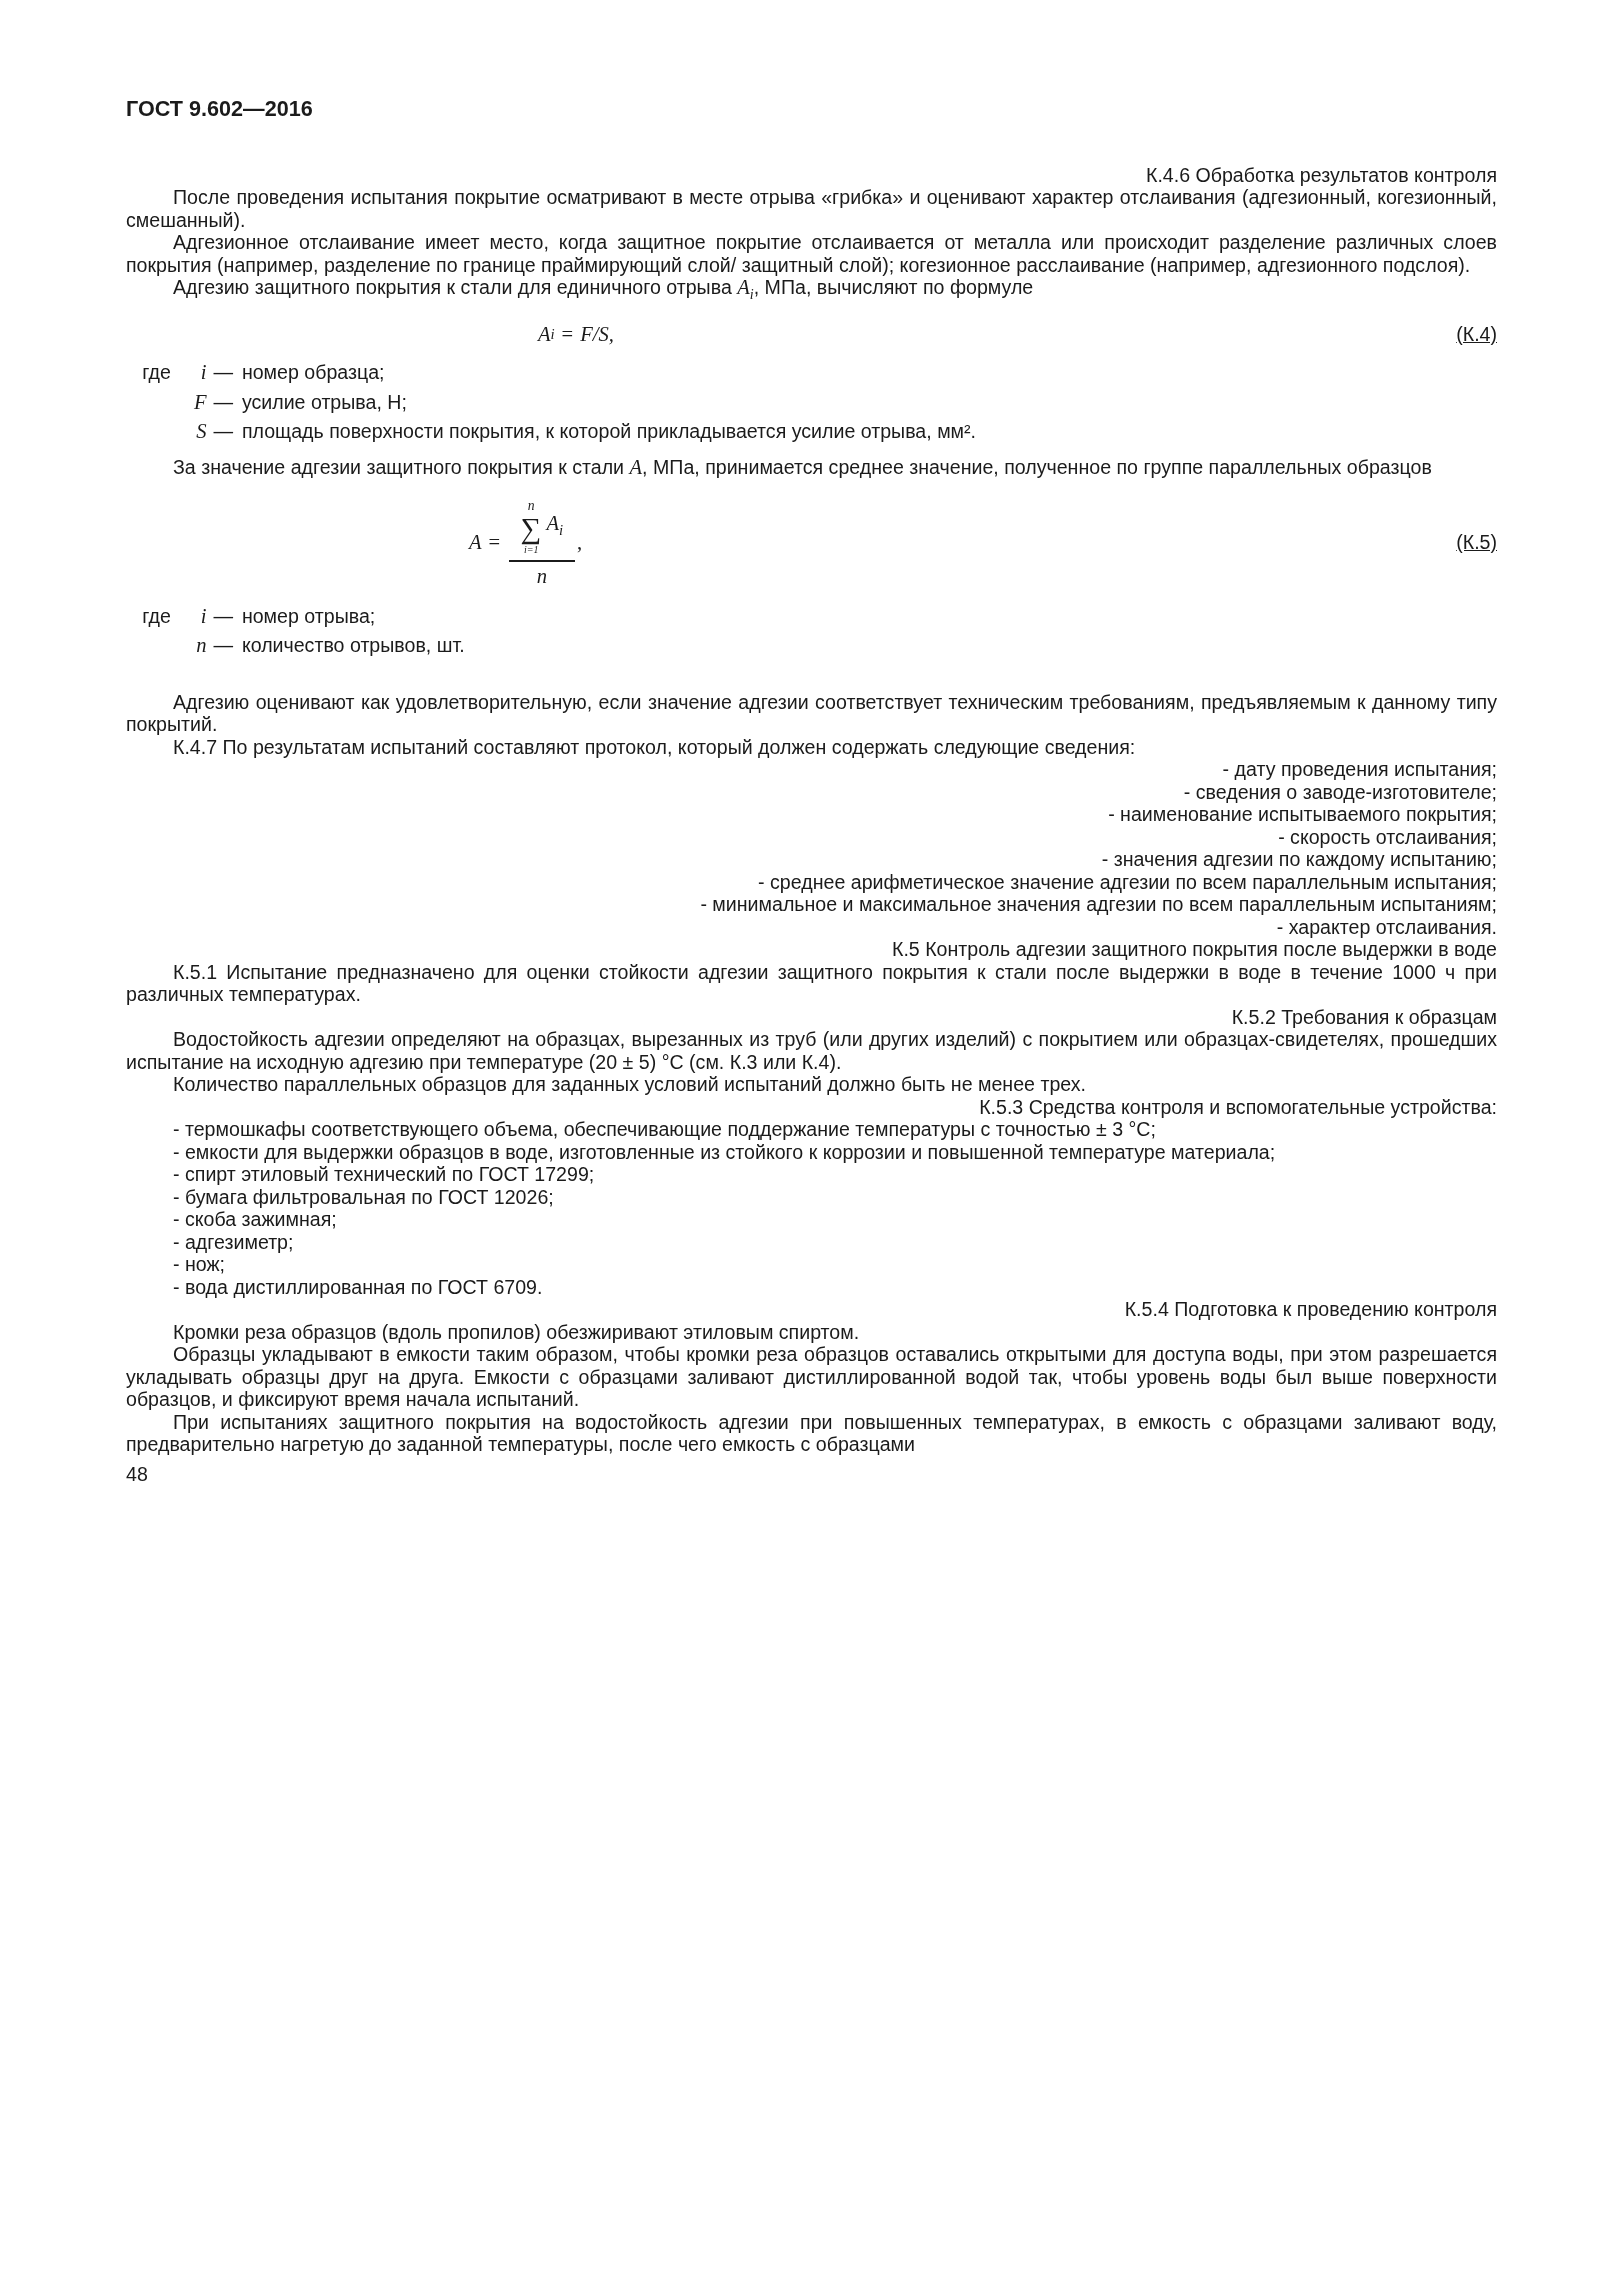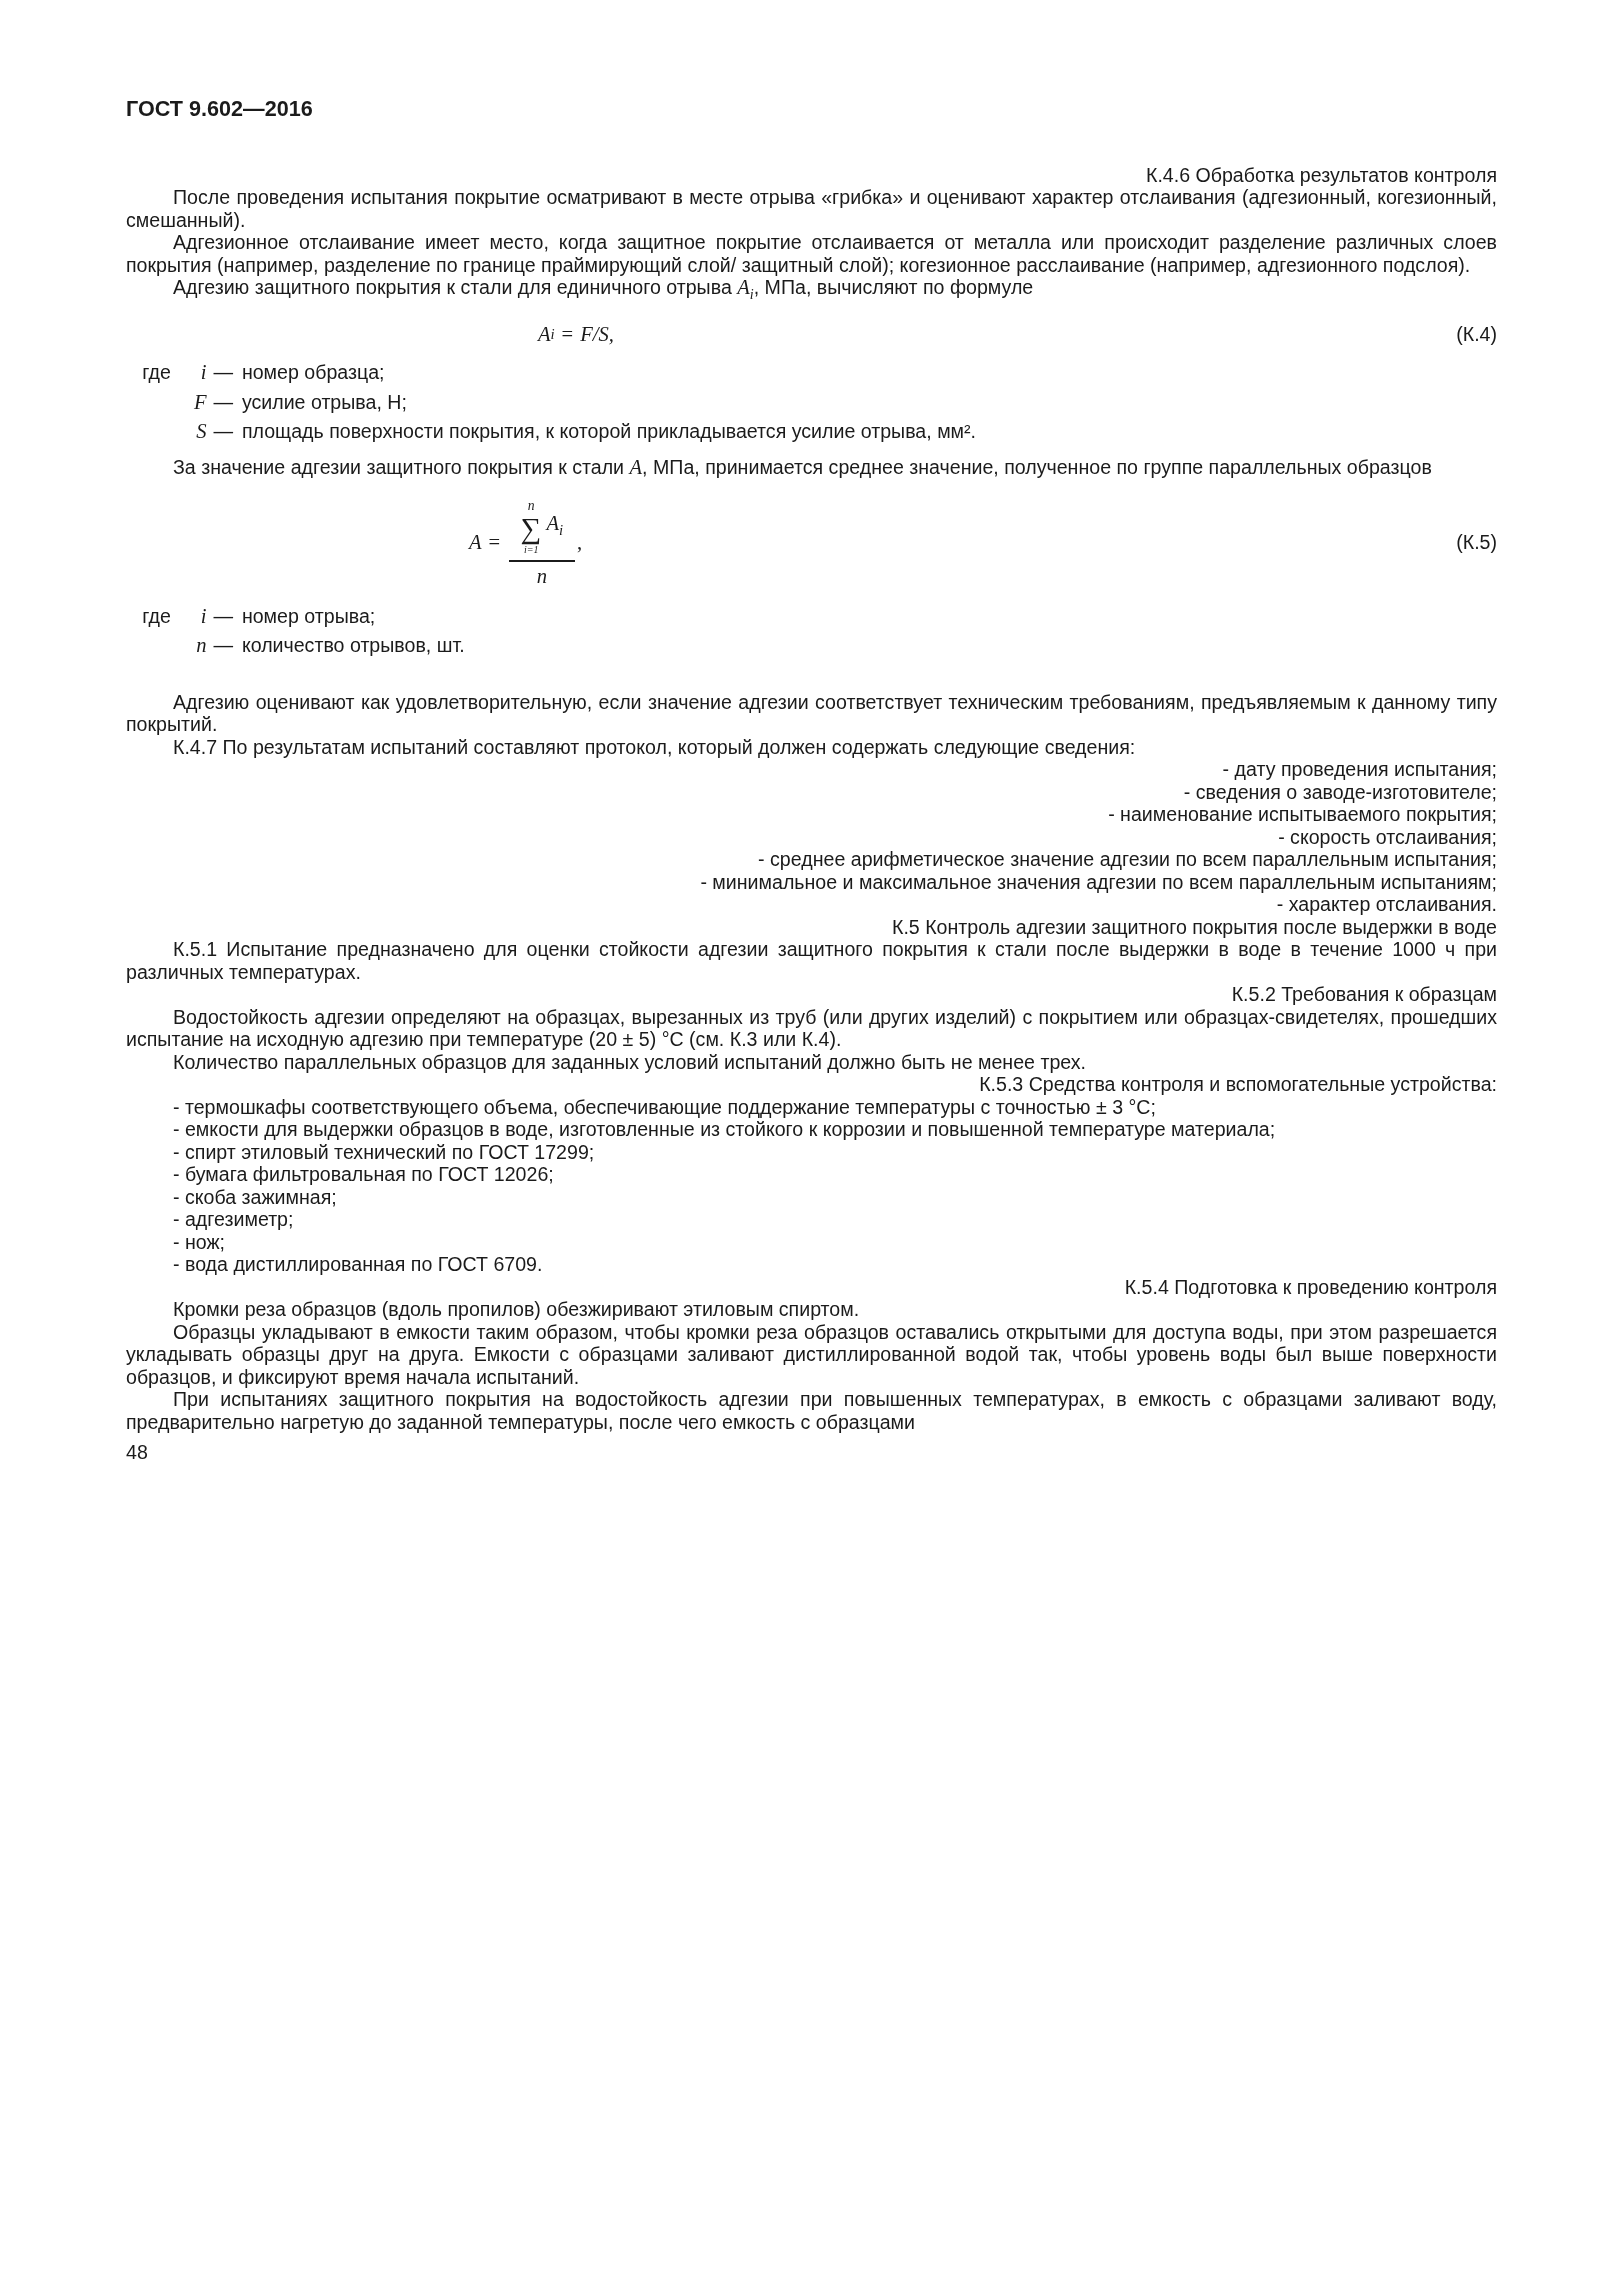--- a/index.html
+++ b/index.html
@@ -56,20 +56,21 @@
     font-family: "Liberation Serif", "DejaVu Serif", serif;
   }
   .formula.k4 { margin-left: 412px; }
   .formula.k5 { margin-left: 343px; }
   .formula .feq { padding: 0 6.9px; font-style: normal; }
   .formula .fi { font-style: italic; }
   .formula-label {
     margin-left: auto;
     font-size: 19.6px;
     font-family: "Liberation Sans", "DejaVu Sans", sans-serif;
+    text-decoration: underline;
   }
   .formula-row.tall { margin: 19.6px 0 17.6px 0; }
 
   
   .frac {
     display: inline-flex;
     flex-direction: column;
     align-items: center;
     margin: 0 2px;
   }
@@ -198,20 +199,21 @@
       </div>
     </div>
 
     <p class="para gap-top-lg">Адгезию оценивают как удовлетворительную, если значение адгезии соответствует техническим требованиям, предъявляемым к данному типу покрытий.</p>
 
     <p class="para">К.4.7 По результатам испытаний составляют протокол, который должен содержать следующие сведения:</p>
     <p class="para left">- дату проведения испытания;</p>
     <p class="para left">- сведения о заводе-изготовителе;</p>
     <p class="para left">- наименование испытываемого покрытия;</p>
     <p class="para left">- скорость отслаивания;</p>
+    <p class="para left">- значения адгезии по каждому испытанию;</p>
     <p class="para left">- среднее арифметическое значение адгезии по всем параллельным испытания;</p>
     <p class="para left">- минимальное и максимальное значения адгезии по всем параллельным испытаниям;</p>
     <p class="para left">- характер отслаивания.</p>
 
     <p class="para left">К.5 Контроль адгезии защитного покрытия после выдержки в воде</p>
     <p class="para">К.5.1 Испытание предназначено для оценки стойкости адгезии защитного покрытия к стали после выдержки в воде в течение 1000 ч при различных температурах.</p>
     <p class="para left">К.5.2 Требования к образцам</p>
     <p class="para">Водостойкость адгезии определяют на образцах, вырезанных из труб (или других изделий) с покрытием или образцах-свидетелях, прошедших испытание на исходную адгезию при температуре (20 ± 5) °С (см. К.3 или К.4).</p>
     <p class="para">Количество параллельных образцов для заданных условий испытаний должно быть не менее трех.</p>
     <p class="para left">К.5.3 Средства контроля и вспомогательные устройства:</p>

